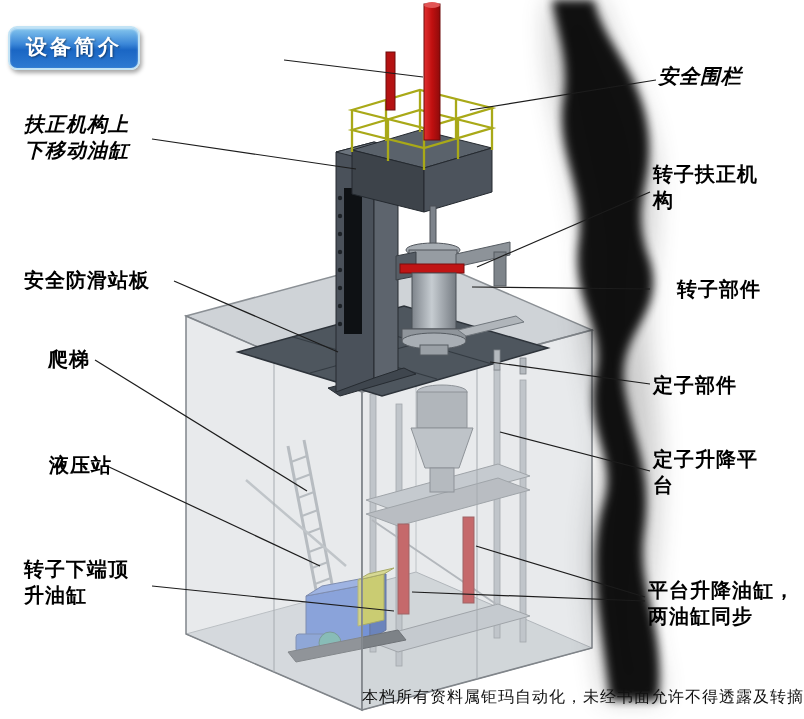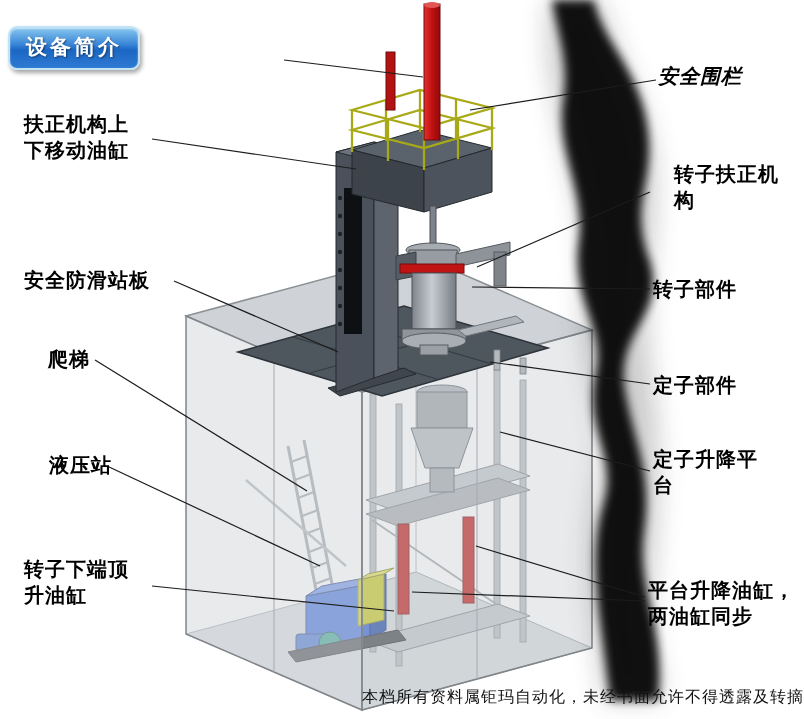--- a/index.html
+++ b/index.html
@@ -210,26 +210,26 @@
       <line x1="645" y1="597" x2="476" y2="546"></line>
       <line x1="645" y1="601" x2="412" y2="592"></line>
     </g>
   </svg>
 
   <div class="title-badge">
     <span>设备简介</span>
   </div>
 
   <div class="label" style="left:658px; top:63px;font-style:italic;">安全围栏</div>
-  <div class="label" style="left:24px;  top:111px;">扶正机构上
+  <div class="label" style="left:24px;  top:111px;font-style:italic;">扶正机构上
 下移动油缸</div>
-  <div class="label" style="left:674px; top:161px;">转子扶正机
+  <div class="label" style="left:653px; top:161px;">转子扶正机
 构</div>
   <div class="label" style="left:24px;  top:267px;">安全防滑站板</div>
-  <div class="label" style="left:653px; top:276px;">转子部件</div>
+  <div class="label" style="left:653px; top:276px;padding-left:24px;">转子部件</div>
   <div class="label" style="left:48px;  top:346px;">爬梯</div>
   <div class="label" style="left:653px; top:372px;">定子部件</div>
   <div class="label" style="left:40px;  top:452px;margin-left:9px;">液压站</div>
   <div class="label" style="left:653px; top:446px;">定子升降平
 台</div>
   <div class="label" style="left:648px; top:577px;">平台升降油缸，
 两油缸同步</div>
   <div class="label" style="left:24px;  top:556px;">转子下端顶
 升油缸</div>
 

